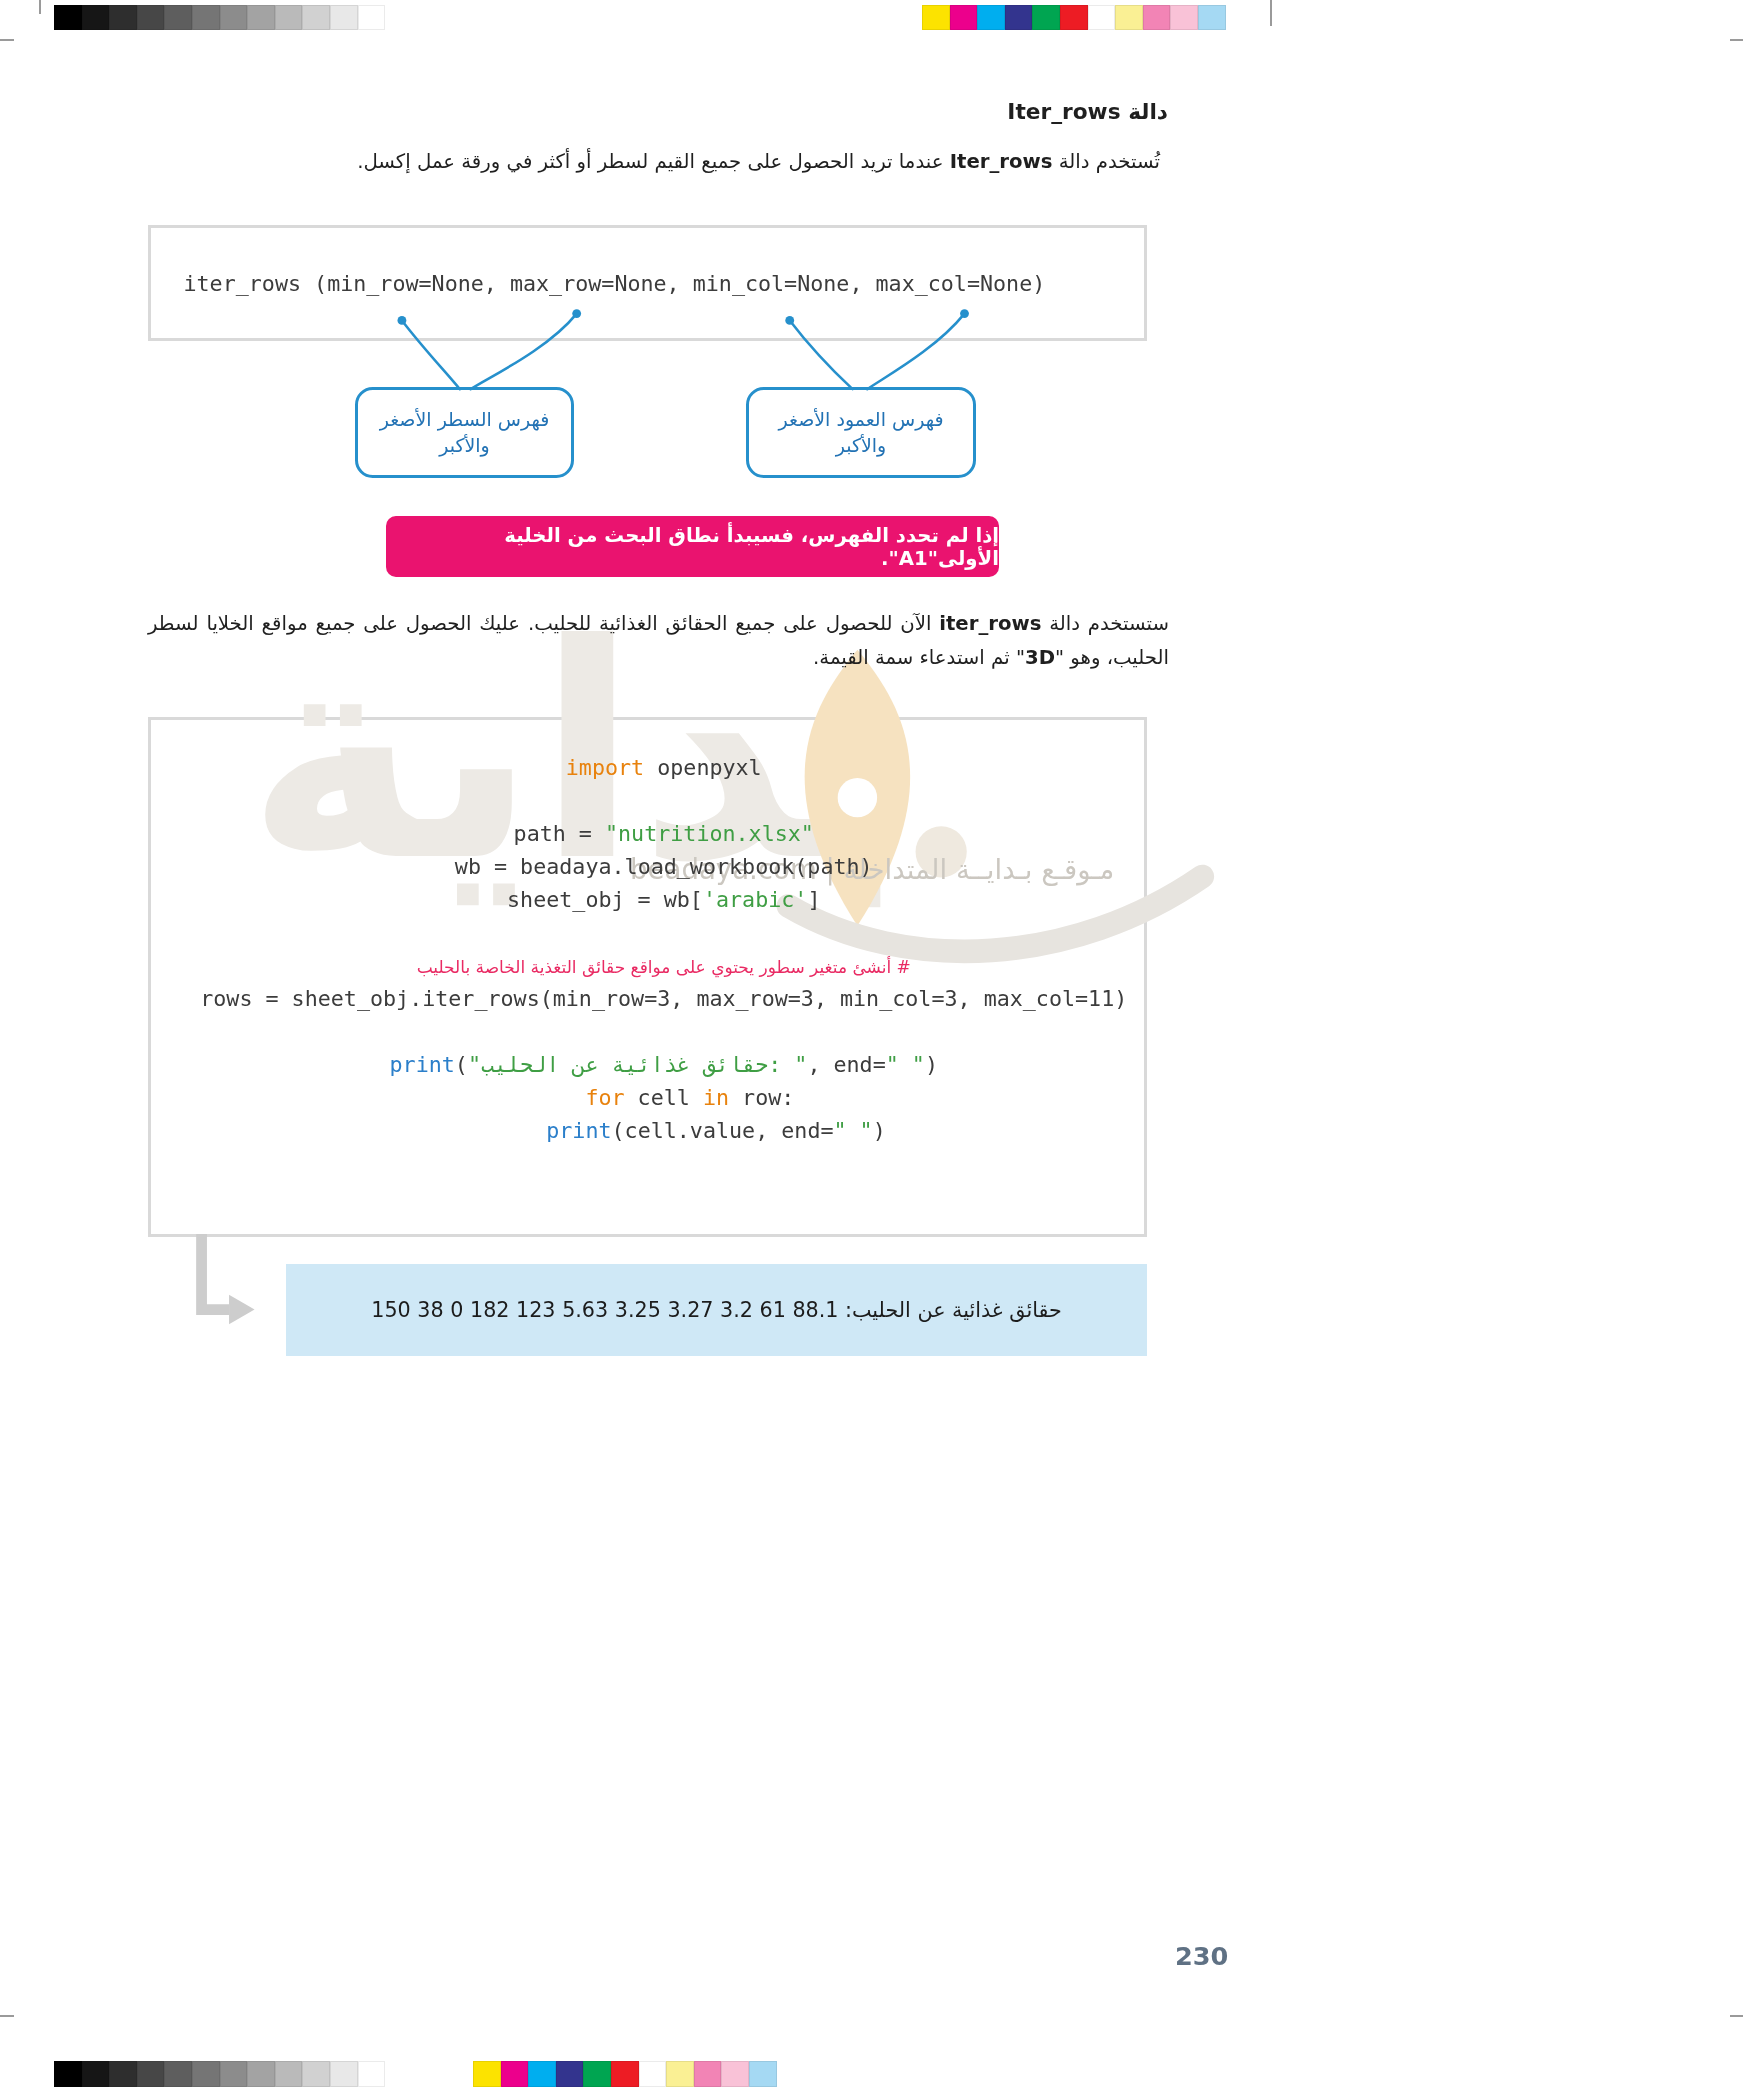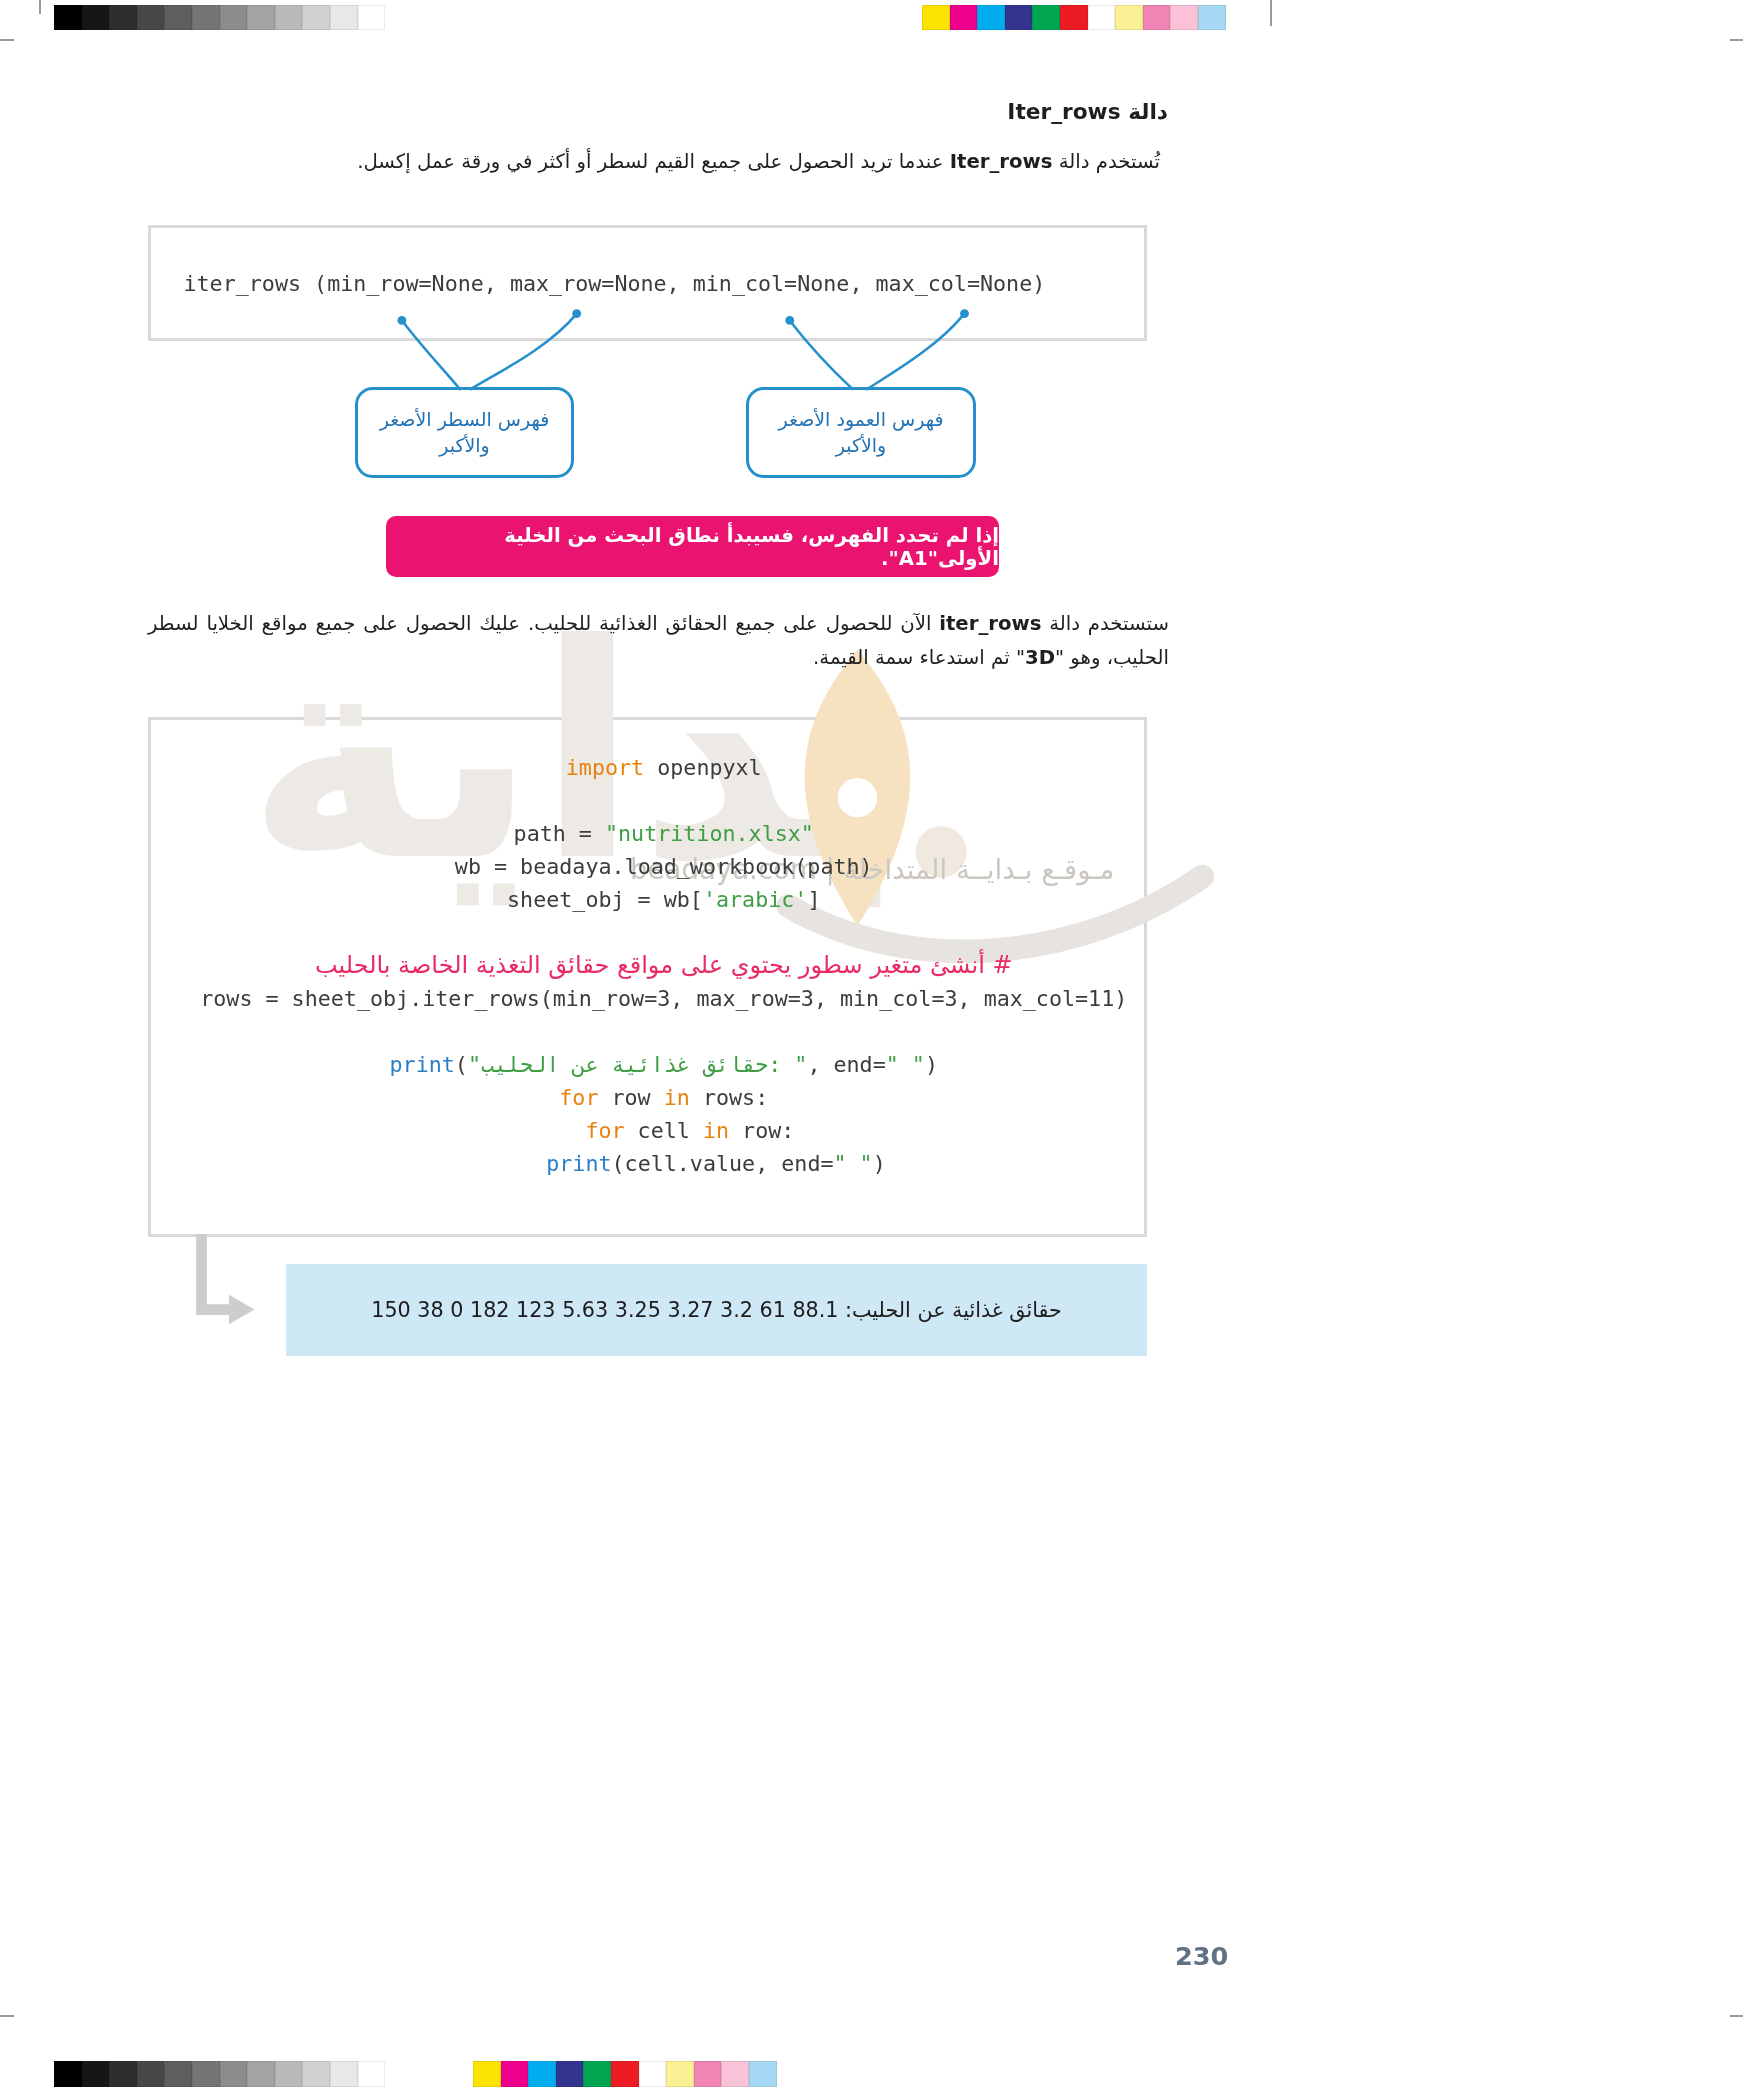--- a/index.html
+++ b/index.html
@@ -46,21 +46,21 @@
             font-size:19.7px;line-height:34px;text-align:justify;z-index:3;}
 
   
   .code-box{left:148px;top:717px;width:999px;height:520px;}
   .code-lines{padding:30.5px 0 0 32.5px;font-family:"DejaVu Sans Mono","DejaVu Sans",monospace;
               font-size:21.7px;color:var(--plain,#3c3c3c);}
   .code-line{height:33px;line-height:33px;white-space:pre;text-align:center;}
   .tok-kw{color:var(--kw,#e8820d);}
   .tok-str{color:var(--str,#3f9e44);}
   .tok-fn{color:var(--fn,#2b7fca);}
-  .tok-comment{color:var(--comment,#e92a63);font-family:"DejaVu Sans",sans-serif;font-size:24px;}
+  .tok-comment{color:var(--comment,#e92a63);font-family:"DejaVu Sans",sans-serif;font-size:17px;}
   .tok-plain{color:var(--plain,#3c3c3c);}
 
   
   .arrow-svg{position:absolute;left:172px;top:1234px;z-index:1;}
   .arrow-svg .stroke{stroke:var(--arrow,#cdcdcd);stroke-width:11;fill:none;}
   .arrow-svg .head{fill:var(--arrow,#cdcdcd);}
 
   
   .output-box{position:absolute;left:286px;top:1264px;width:861px;height:92px;
               background:var(--output-bg,#cfe8f6);display:flex;align-items:center;
@@ -163,21 +163,20 @@
         <div class="code-line" dir="ltr"><span class="tok-kw">import</span><span class="tok-plain"> openpyxl</span></div>
         <div class="code-line" dir="ltr">&nbsp;</div>
         <div class="code-line" dir="ltr"><span class="tok-plain">path = </span><span class="tok-str">"nutrition.xlsx"</span></div>
         <div class="code-line" dir="ltr"><span class="tok-plain">wb = beadaya.load_workbook(path)</span></div>
         <div class="code-line" dir="ltr"><span class="tok-plain">sheet_obj = wb[</span><span class="tok-str">'arabic'</span><span class="tok-plain">]</span></div>
         <div class="code-line" dir="ltr">&nbsp;</div>
         <div class="code-line" dir="rtl"><span class="tok-comment"># أنشئ متغير سطور يحتوي على مواقع حقائق التغذية الخاصة بالحليب</span></div>
         <div class="code-line" dir="ltr"><span class="tok-plain">rows = sheet_obj.iter_rows(min_row=3, max_row=3, min_col=3, max_col=11)</span></div>
         <div class="code-line" dir="ltr">&nbsp;</div>
         <div class="code-line" dir="ltr"><span class="tok-fn">print</span><span class="tok-plain">(</span><span class="tok-str">"حقائق غذائية عن الحليب: "</span><span class="tok-plain">, end=</span><span class="tok-str">" "</span><span class="tok-plain">)</span></div>
-        <div class="code-line" dir="ltr"><span class="tok-kw">for</span><span class="tok-plain"> row </span><span class="tok-kw">in</span><span class="tok-plain"> rows:</span></div>
         <div class="code-line" dir="ltr"><span class="tok-plain">    </span><span class="tok-kw">for</span><span class="tok-plain"> cell </span><span class="tok-kw">in</span><span class="tok-plain"> row:</span></div>
         <div class="code-line" dir="ltr"><span class="tok-plain">        </span><span class="tok-fn">print</span><span class="tok-plain">(cell.value, end=</span><span class="tok-str">" "</span><span class="tok-plain">)</span></div>
       </div>
   </div>
 
   <svg class="arrow-svg" width="118" height="108" viewBox="0 0 120 110">
     <path class="stroke" d="M30,0 L30,77 L58,77"></path>
     <polygon class="head" points="58,62 84,77 58,92"></polygon>
   </svg>
 

